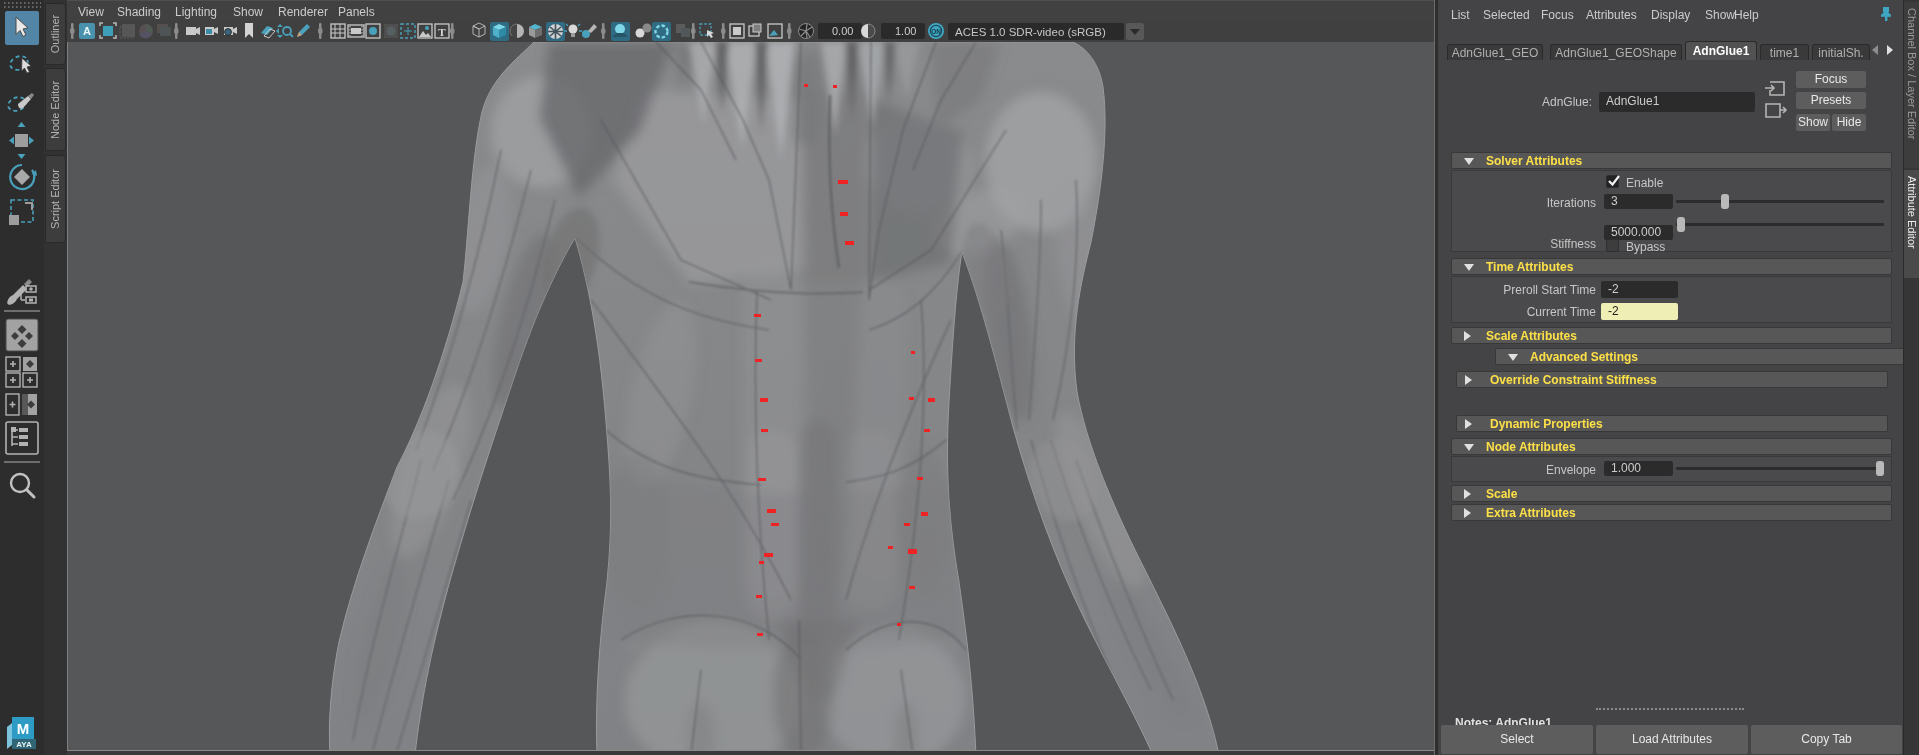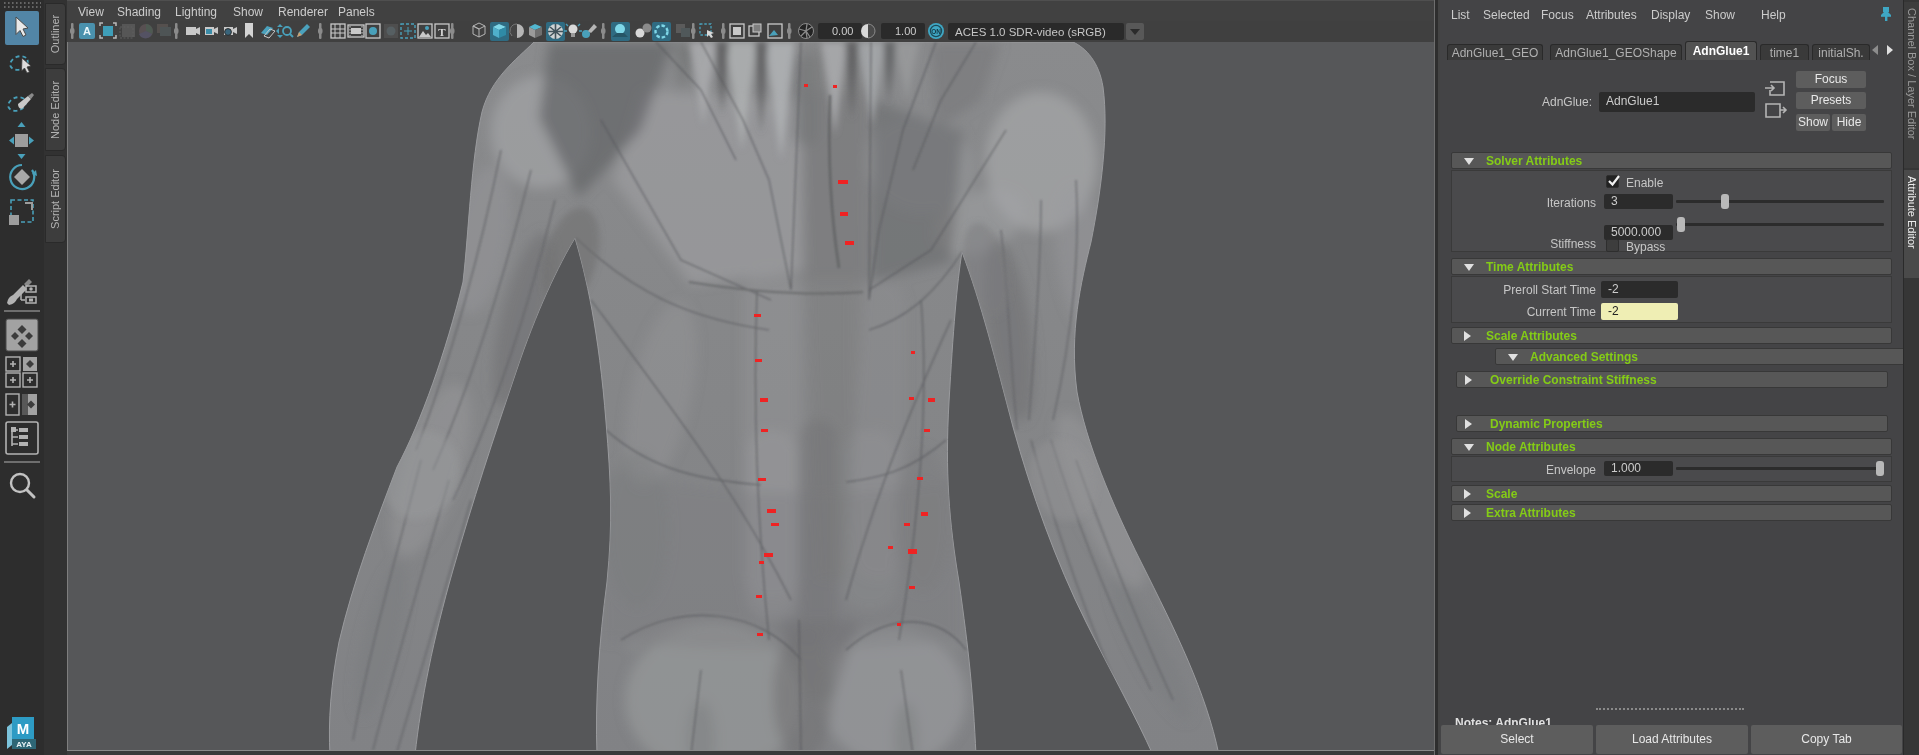--- a/index.html
+++ b/index.html
@@ -30,21 +30,21 @@
   #rpmenu { position:absolute; left:0; top:0; width:463px; height:22px; color:#cccccc; font-size:12px; }
   #rpmenu span { position:absolute; top:8px; }
 
   .aetab { position:absolute; top:44px; height:16px; background:#3a3a3a; border:1px solid #2a2a2a; border-bottom:none; border-radius:3px 3px 0 0; color:#b0b0b0; font-size:12px; text-align:center; line-height:16px; overflow:hidden; }
   .aetab.active { top:41px; height:19px; background:#525252; color:#ffffff; font-weight:bold; line-height:19px; }
 
   .field { position:absolute; background:#2b2b2b; border-radius:2px; color:#cccccc; font-size:12px; line-height:19px; padding-left:7px; }
   .lbl { position:absolute; color:#c6c6c6; font-size:12px; text-align:right; }
   .btn { position:absolute; background:#5d5d5d; border-radius:2px; color:#e8e8e8; font-size:12px; text-align:center; }
 
-  .hdr { position:absolute; left:11px; width:441px; height:17px; background:#575757; border:1px solid #383838; border-radius:2px; color:#84cc16; font-size:12px; font-weight:bold; }
+  .hdr { position:absolute; left:11px; width:441px; height:17px; background:#575757; border:1px solid #383838; border-radius:2px; color:#fde047; font-size:12px; font-weight:bold; }
   .hdr.sub { left:16px; width:432px; }
   .hdr .arr { position:absolute; left:12px; top:5px; width:0; height:0; }
   .arr.open { border-left:5px solid transparent; border-right:5px solid transparent; border-top:7px solid #e0e0e0; }
   .arr.closed { border-top:5px solid transparent; border-bottom:5px solid transparent; border-left:7px solid #e0e0e0; top:3px; }
   .hdr .ht { position:absolute; left:34px; top:1px; }
   .hdr.sub .ht { left:33px; }
   .hdr.sub .arr { left:8px; }
   .frame { position:absolute; left:11px; width:441px; background:#4a4a4c; border:1px solid #3a3a3a; }
 
   .slider-track { position:absolute; height:3px; background:#2c2c2c; border-radius:1px; }
@@ -545,21 +545,21 @@
   <div id="splitter" class="abs"></div>
 
   <div id="rightpanel" class="abs">
     <div id="rpmenu">
       <span style="left:11px;">List</span>
       <span style="left:43px;">Selected</span>
       <span style="left:101px;">Focus</span>
       <span style="left:146px;">Attributes</span>
       <span style="left:211px;">Display</span>
       <span style="left:265px;">Show</span>
-      <span style="left:321px;">Help</span>
+      <span style="left:294px;">Help</span>
     </div>
 
     <div class="aetab" style="left:7px; width:96px;">AdnGlue1_GEO</div>
     <div class="aetab" style="left:110px; width:132px;">AdnGlue1_GEOShape</div>
     <div class="aetab active" style="left:245px; width:72px;">AdnGlue1</div>
     <div class="aetab" style="left:320px; width:49px;">time1</div>
     <div class="aetab" style="left:372px; width:58px;">initialSh.</div>
 
     <div class="lbl" style="left:60px; top:95px; width:92px;">AdnGlue:</div>
     <div class="field" style="left:159px; top:92px; width:156px; height:20px;">AdnGlue1</div>

